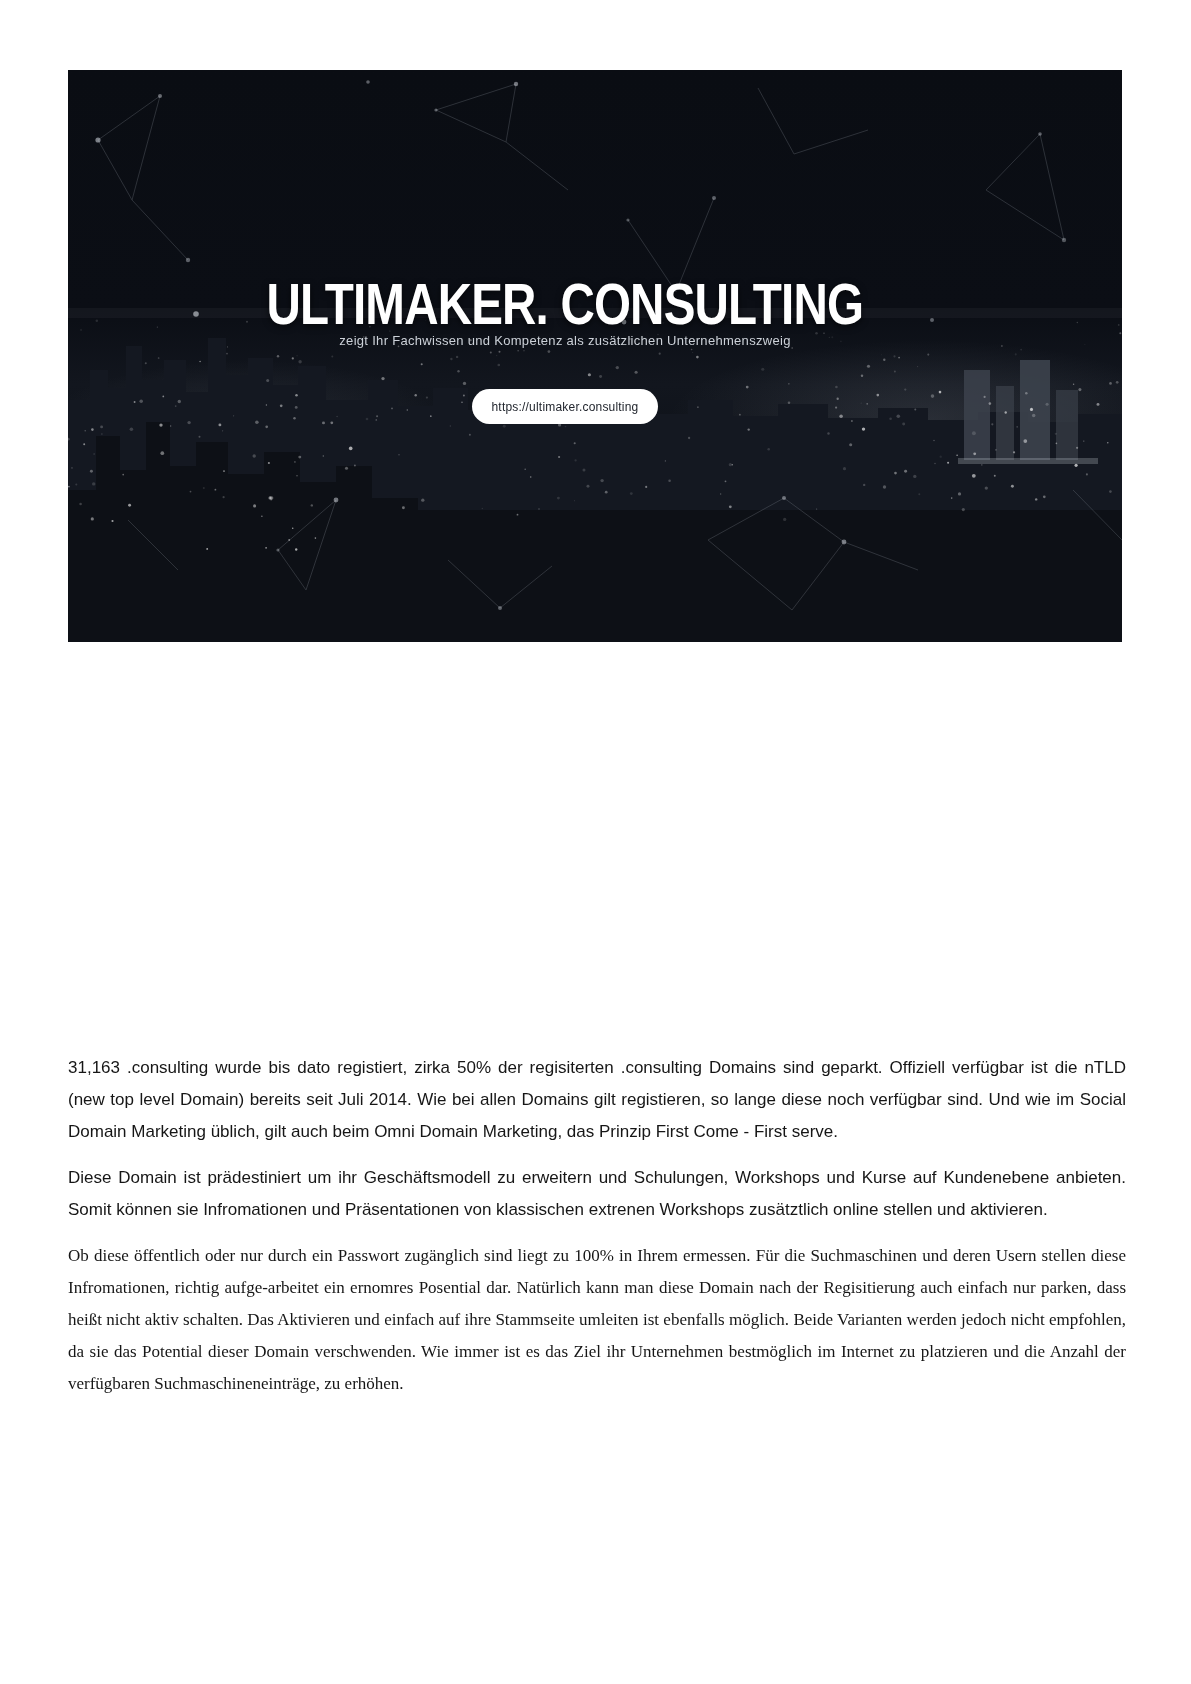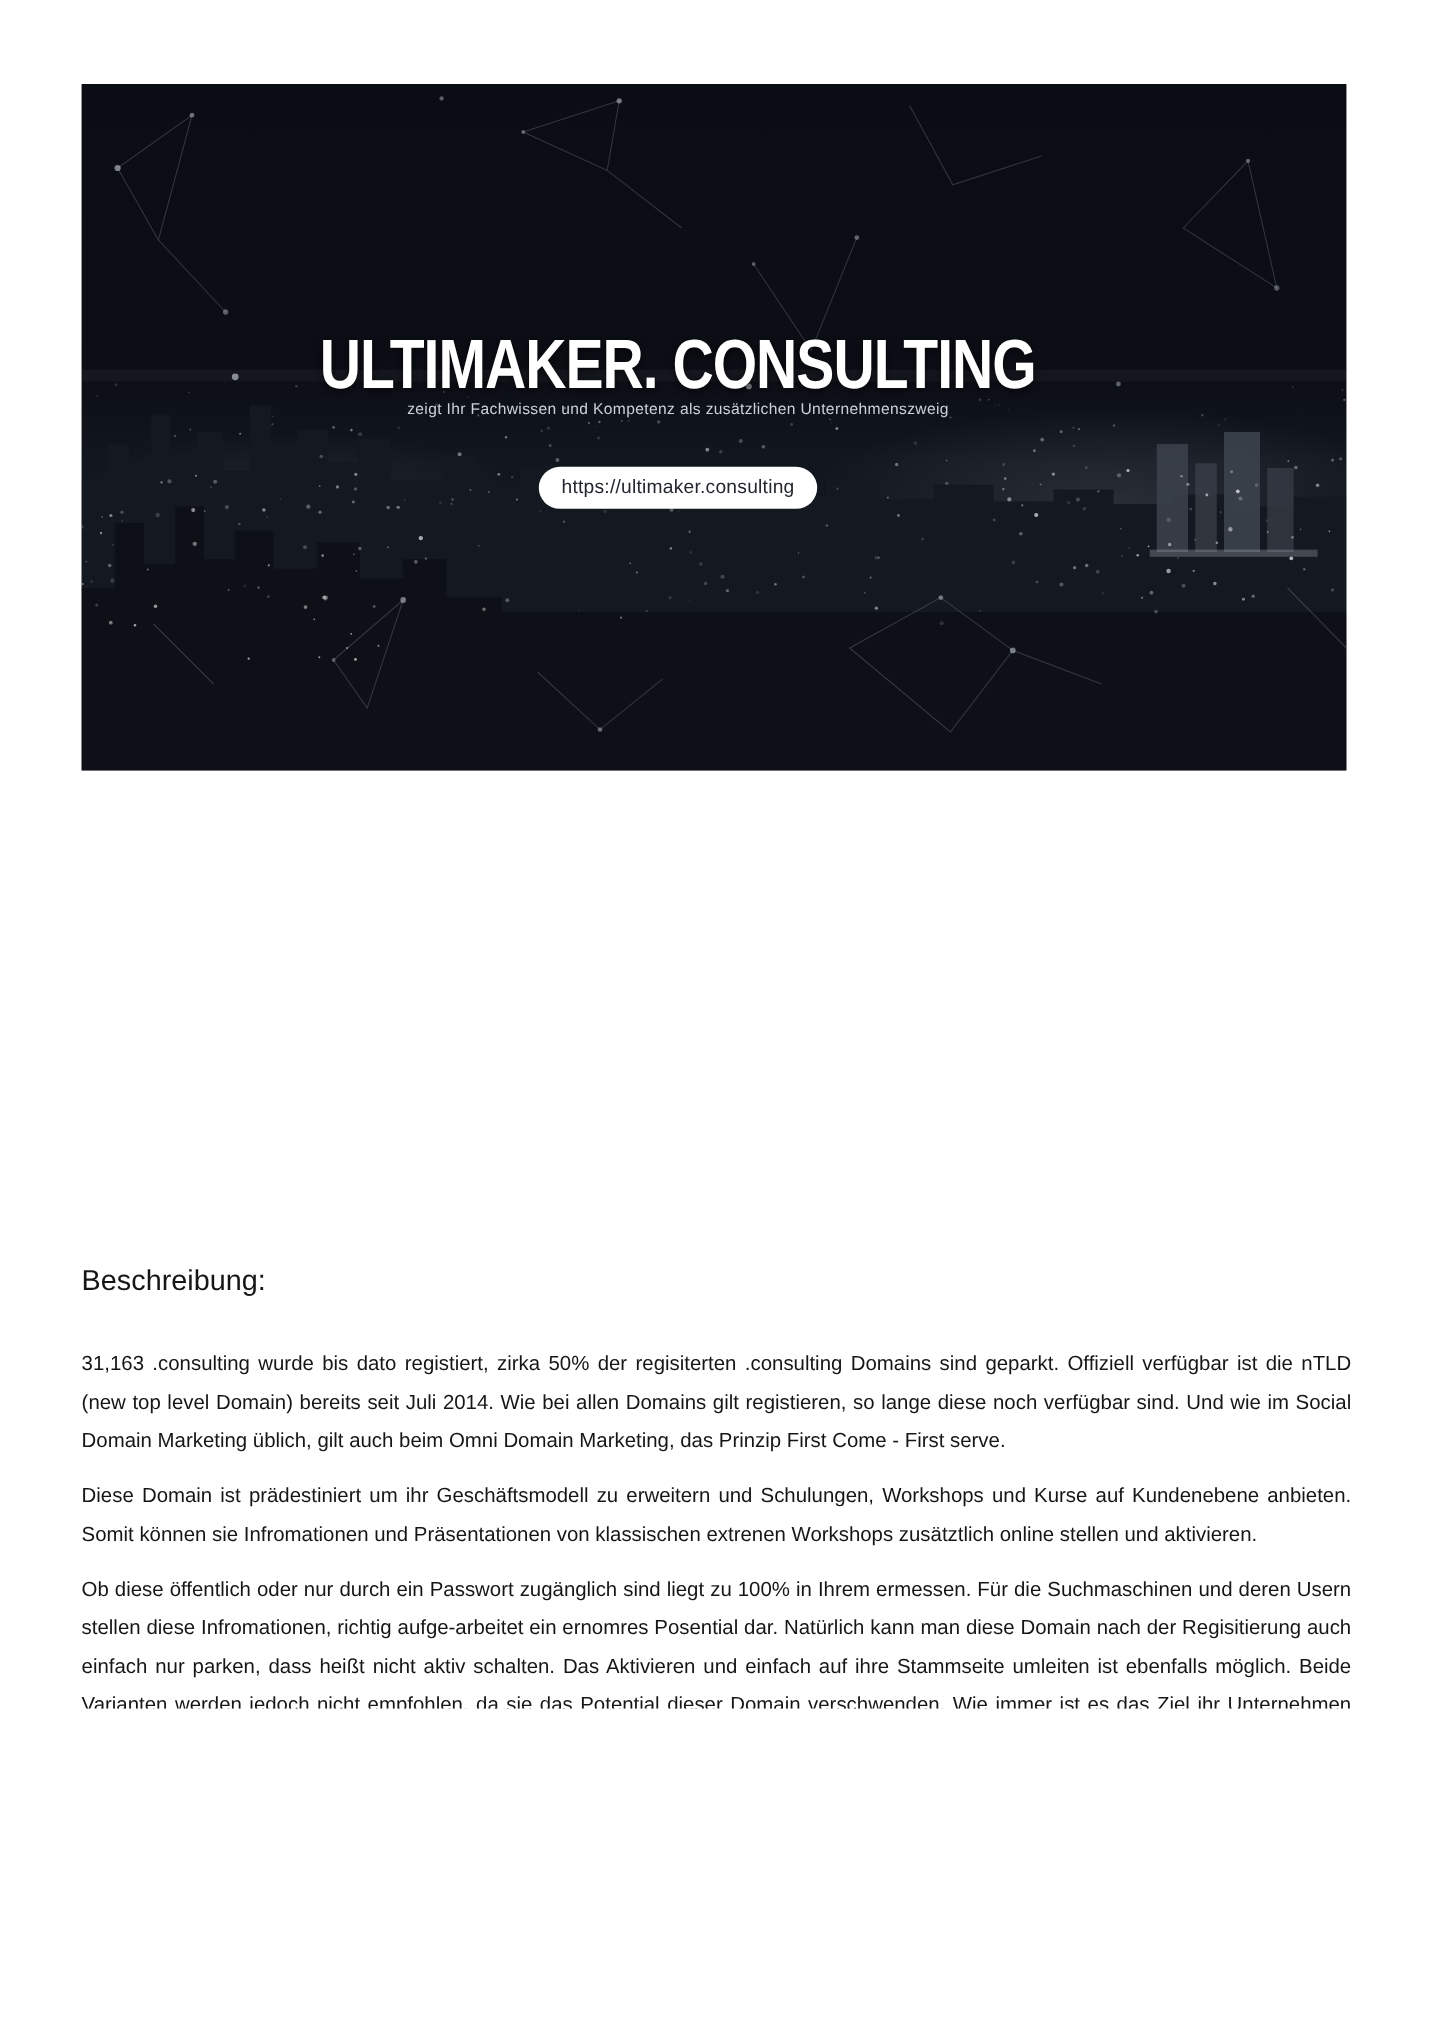--- a/index.html
+++ b/index.html
@@ -35,38 +35,38 @@
     font-size:13px;line-height:16px;letter-spacing:0.3px;
     color:#ccd1d8;white-space:nowrap;
   }
   .url-pill{
     margin-top:40px;
     height:35px;min-width:173px;box-sizing:border-box;
     padding:0 19px;border:none;
     background:#ffffff;border-radius:18px;
     display:flex;align-items:center;justify-content:center;
     font-family:"Liberation Sans", sans-serif;
-    font-size:16px;color:#22262e;letter-spacing:0.2px;
+    font-size:12px;color:#22262e;letter-spacing:0.2px;
     cursor:pointer;
   }
   
   .content-block{
     position:absolute;left:68px;top:1052px;width:1058px;
     color:#161616;
   }
   .description-heading{
     font-size:24px;line-height:32px;font-weight:normal;
     margin:0 0 37px 0;
   }
   .content-block p{
     font-size:17px;line-height:32px;
     margin:0 0 14px 0;
     text-align:justify;
   }
-  .content-block p:last-child{margin-bottom:0;}
+  .content-block p:last-child{margin-bottom:0;font-family:Liberation Serif, serif;}
 </style>
 </head>
 <body>
 
 <div class="page">
 
   <div class="banner">
 
     <svg class="deco" id="deco" viewBox="0 0 1054 572" preserveAspectRatio="none" aria-hidden="true">
       <defs>
@@ -400,19 +400,18 @@
       </svg>
 
     <div class="banner-content">
       <div class="hero-title">ULTIMAKER. CONSULTING</div>
       <div class="hero-tagline">zeigt Ihr Fachwissen und Kompetenz als zusätzlichen Unternehmenszweig</div>
       <button class="url-pill">https://ultimaker.consulting</button>
     </div>
   </div>
 
   <div class="content-block">
-    <h2 class="description-heading">Beschreibung:</h2>
     <p>31,163 .consulting wurde bis dato registiert, zirka 50% der regisiterten .consulting Domains sind geparkt. Offiziell verfügbar ist die nTLD (new top level Domain) bereits seit Juli 2014. Wie bei allen Domains gilt registieren, so lange diese noch verfügbar sind. Und wie im Social Domain Marketing üblich, gilt auch beim Omni Domain Marketing, das Prinzip First Come - First serve.</p>
     <p>Diese Domain ist prädestiniert um ihr Geschäftsmodell zu erweitern und Schulungen, Workshops und Kurse auf Kundenebene anbieten. Somit können sie Infromationen und Präsentationen von klassischen extrenen Workshops zusätztlich online stellen und aktivieren.</p>
     <p>Ob diese öffentlich oder nur durch ein Passwort zugänglich sind liegt zu 100% in Ihrem ermessen. Für die Suchmaschinen und deren Usern stellen diese Infromationen, richtig aufge-arbeitet ein ernomres Posential dar. Natürlich kann man diese Domain nach der Regisitierung auch einfach nur parken, dass heißt nicht aktiv schalten. Das Aktivieren und einfach auf ihre Stammseite umleiten ist ebenfalls möglich. Beide Varianten werden jedoch nicht empfohlen, da sie das Potential dieser Domain verschwenden. Wie immer ist es das Ziel ihr Unternehmen bestmöglich im Internet zu platzieren und die Anzahl der verfügbaren Suchmaschineneinträge, zu erhöhen.</p>
   </div>
 
 </div>
 
 </body></html>

